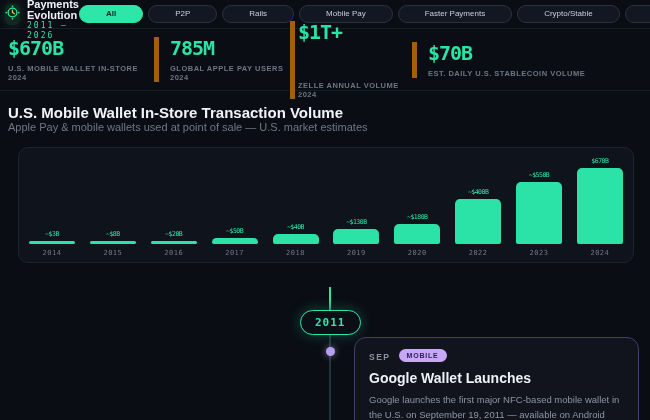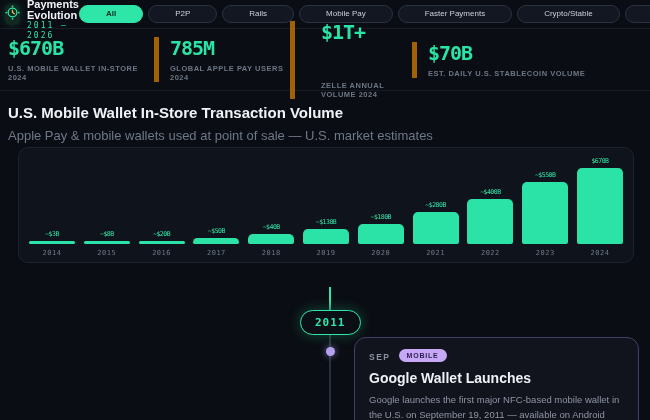--- a/index.html
+++ b/index.html
@@ -23,21 +23,21 @@
   
   .stats{display:flex;align-items:center;height:61px;border-bottom:1px solid #161c26;padding-left:8px}
   .stat{display:flex;flex-direction:column;justify-content:center}
   .stat + .stat{border-left:5px solid #a16207}
   .stat-value{font-family:"DejaVu Sans Mono",monospace;font-weight:bold;font-size:20px;color:#2ae4a5;letter-spacing:-1px;line-height:22px}
   .stat-label{font-size:7.5px;font-weight:bold;color:#6d7685;letter-spacing:.5px;margin-top:5px;text-transform:uppercase}
 
   
   .section{padding:13px 8px 0}
   .section-title{font-size:15px;font-weight:bold;color:#f0f3f7}
-  .section-sub{font-size:13px;color:#6f7888;margin-top:7px}
+  .section-sub{font-size:11px;color:#6f7888;}
 
   
   .chart-card{position:absolute;left:18px;top:147px;width:616px;height:116px;background:#0f141c;border:1px solid #1c2331;border-radius:10px;box-sizing:border-box}
   .bars{position:absolute;left:10px;right:10px;bottom:5px;display:flex;justify-content:space-between;align-items:flex-end}
   .bar-col{width:46px;display:flex;flex-direction:column;align-items:center;justify-content:flex-end}
   .bar-label{font-family:"DejaVu Sans Mono",monospace;font-size:6.5px;color:#2ee6a8;margin-bottom:3px;letter-spacing:-.5px;white-space:nowrap}
   .bar{width:100%;background:#2be3a6;border-radius:5px 5px 2px 2px}
   .bar.tiny{border-radius:2px}
   .bar-year{font-family:"DejaVu Sans Mono",monospace;font-size:7px;color:#6f7888;margin-top:5px;letter-spacing:.5px}
 
@@ -97,21 +97,21 @@
 
 <div class="stats" id="stats">
     <div class="stat" style="width: 146px; padding-left: 0px; box-sizing: border-box;">
       <div class="stat-value">$670B</div>
       <div class="stat-label">U.S. MOBILE WALLET IN-STORE 2024</div>
     </div>
     <div class="stat" style="width: 136px; padding-left: 11px; box-sizing: border-box;">
       <div class="stat-value">785M</div>
       <div class="stat-label">GLOBAL APPLE PAY USERS 2024</div>
     </div>
-    <div class="stat" style="width: 122px; padding-left: 26px; box-sizing: border-box; gap: 33px;">
+    <div class="stat" style="width: 122px; padding-left: 3px; box-sizing: border-box; gap: 33px;">
       <div class="stat-value">$1T+</div>
       <div class="stat-label">ZELLE ANNUAL VOLUME 2024</div>
     </div>
     <div class="stat" style="width: 220px; padding-left: 11px; box-sizing: border-box;">
       <div class="stat-value">$70B</div>
       <div class="stat-label">EST. DAILY U.S. STABLECOIN VOLUME</div>
     </div>
   </div>
 
 <div class="section">
@@ -150,25 +150,20 @@
         <div class="bar-label">~$130B</div>
         <div class="bar" style="height: 15px; background: rgb(43, 227, 166);"></div>
         <div class="bar-year">2019</div>
       </div>
       <div class="bar-col">
         <div class="bar-label">~$180B</div>
         <div class="bar" style="height: 20px; background: rgb(43, 227, 166);"></div>
         <div class="bar-year">2020</div>
       </div>
       <div class="bar-col">
-        <div class="bar-label">~$280B</div>
-        <div class="bar" style="height: 32px; background: rgb(43, 227, 166);"></div>
-        <div class="bar-year">2021</div>
-      </div>
-      <div class="bar-col">
         <div class="bar-label">~$400B</div>
         <div class="bar" style="height: 45px; background: rgb(43, 227, 166);"></div>
         <div class="bar-year">2022</div>
       </div>
       <div class="bar-col">
         <div class="bar-label">~$550B</div>
         <div class="bar" style="height: 62px; background: rgb(43, 227, 166);"></div>
         <div class="bar-year">2023</div>
       </div>
       <div class="bar-col">

